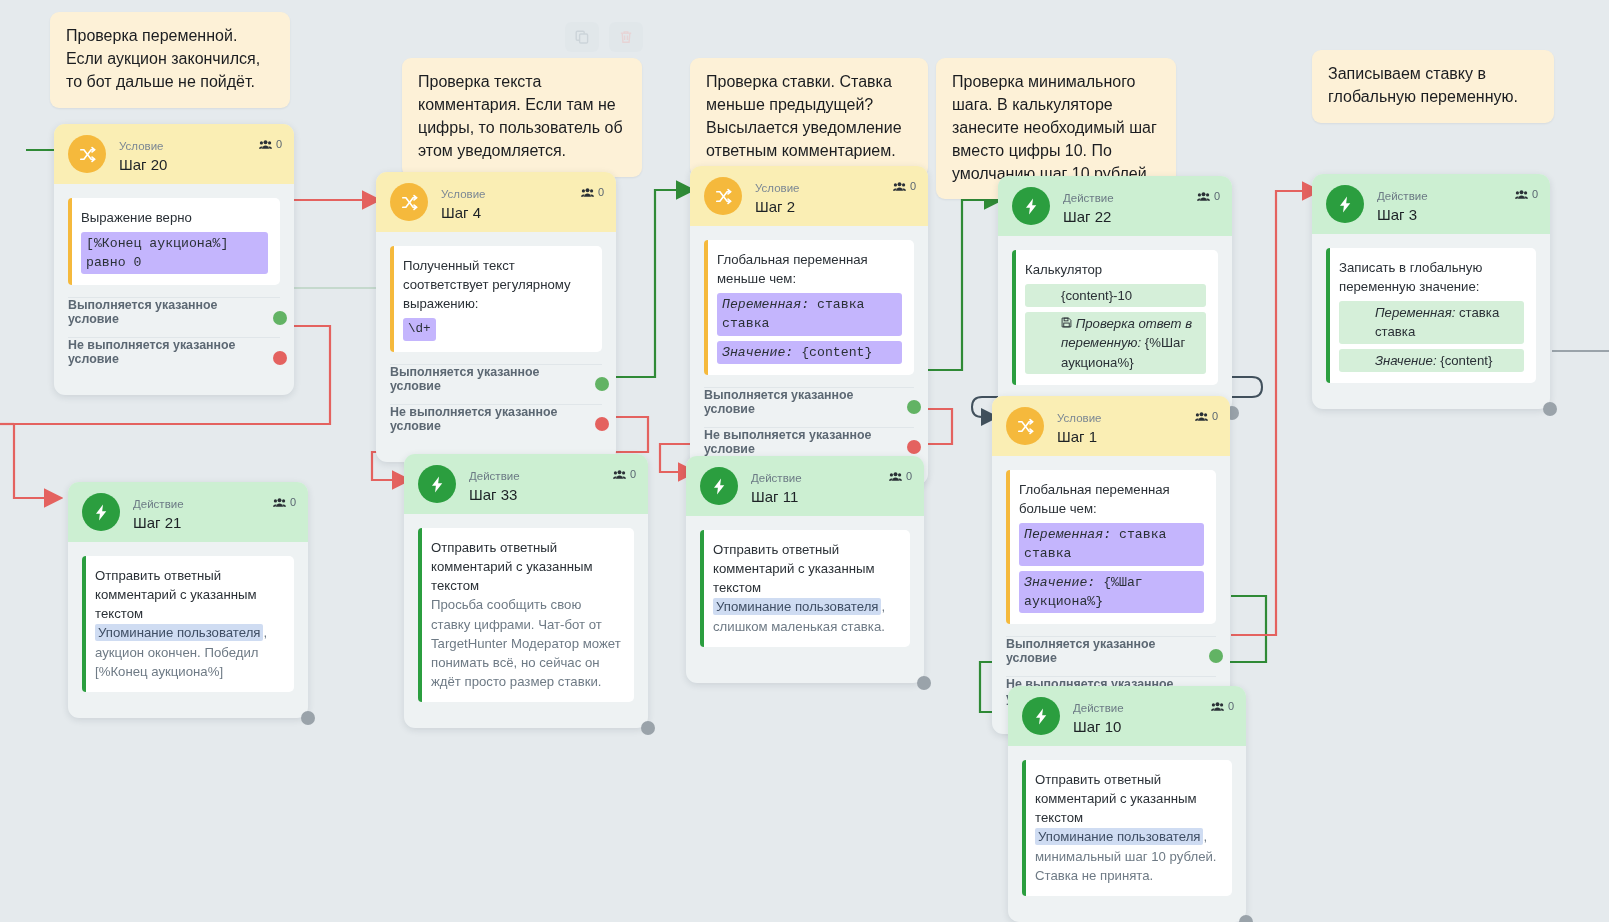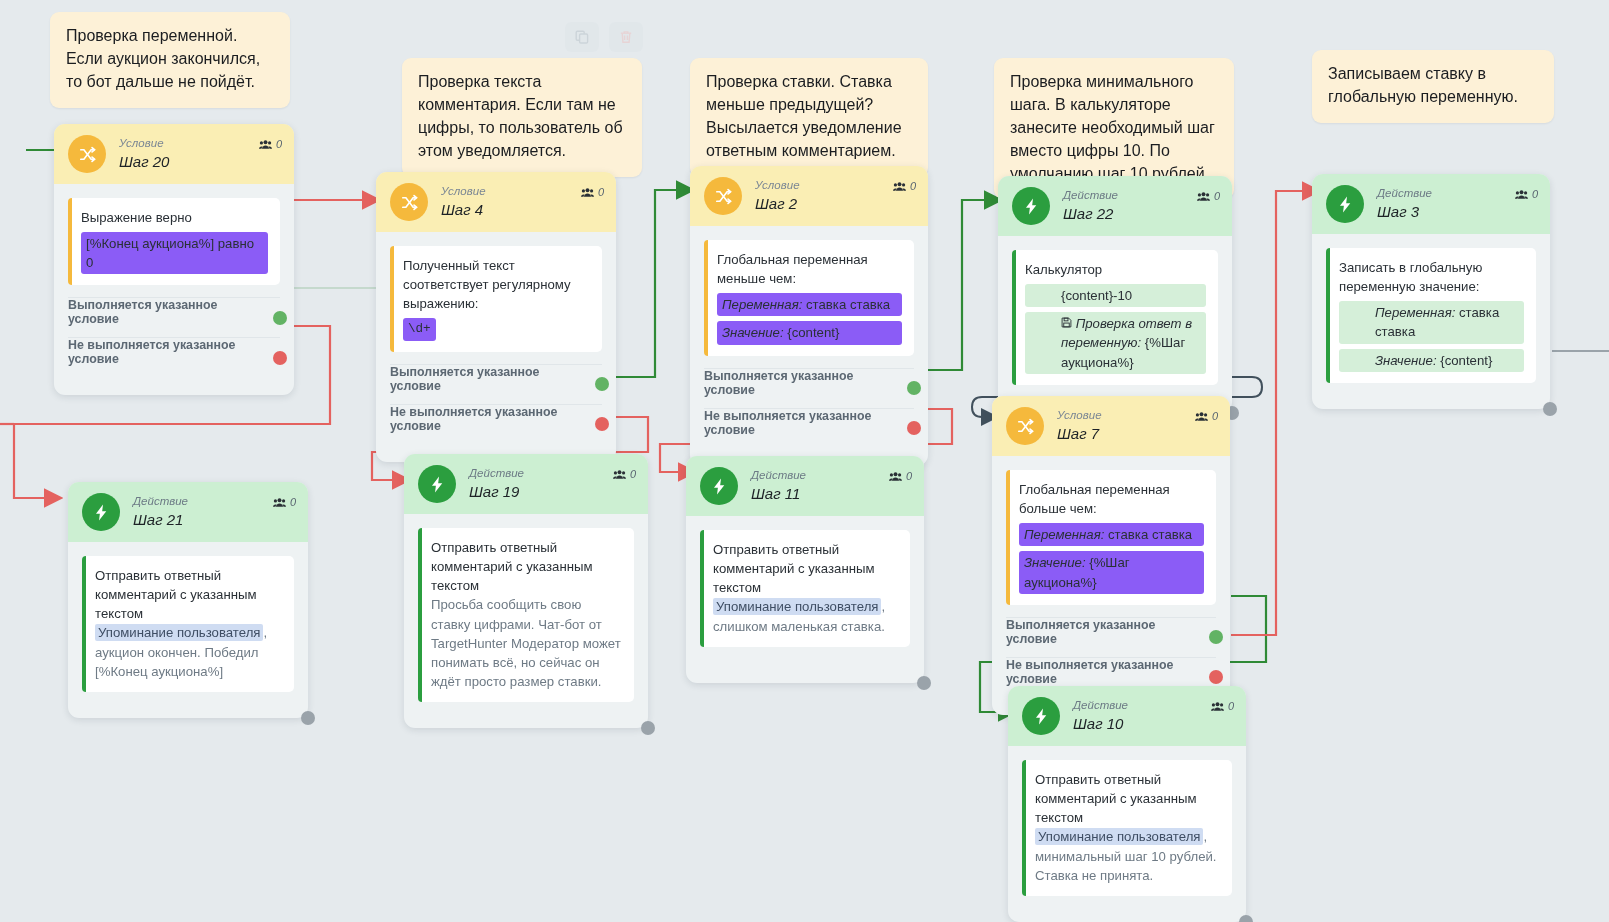--- a/index.html
+++ b/index.html
@@ -60,26 +60,25 @@
   .node {
     position: absolute;
     border-radius: 11px;
     background: #eef2f3;
     box-shadow: 0 2px 7px rgba(40,55,70,.13);
     z-index: 10;
     overflow: visible;
   }
   .node-head {
     display: flex;
-    align-items: center;
+    align-items: flex-end;
     padding: 11px 13px 11px 14px;
     border-radius: 11px 11px 0 0;
     position: relative;
     min-height: 52px;
-    font-style: italic;
   }
   .node.cond .node-head { background: #faeeb4; }
   .node.act  .node-head { background: #ccefd2; }
 
   .head-icon {
     width: 38px; height: 38px;
     border-radius: 50%;
     flex: 0 0 38px;
     display: flex; align-items: center; justify-content: center;
     margin-right: 13px;
@@ -133,21 +132,21 @@
   .node.cond .card::before { background: #f5b93c; }
   .node.act  .card::before { background: #2b9e3f; }
 
   .card .line { display: block; }
   .chip {
     display: inline-block;
     padding: 2px 5px;
     border-radius: 3px;
     margin-top: 5px;
   }
-  .chip.yellow { background: #8b5cf6; }
+  .chip.yellow { background: #c4b5fd; font-family: Liberation Mono, monospace; }
   .chip.green  { background: #d5efd9; padding-left: 36px; }
   .chip i { font-style: italic; }
   .chip.block { display: block; }
 
   .mention {
     background: #cfdcf2;
     color: #3f4e64;
     padding: 1px 3px;
     border-radius: 2px;
   }
@@ -288,21 +287,21 @@
       </span>
     </div>
   </div>
 
   <div class="note" style="left:50px; top:12px; width:240px;">Проверка переменной. Если аукцион закончился, то бот дальше не пойдёт.</div>
 
   <div class="note" style="left:690px; top:58px; width:238px;">Проверка ставки. Ставка меньше предыдущей? Высылается уведомление ответным комментарием.</div>
 
   <div class="note" style="left:402px; top:58px; width:240px;">Проверка текста комментария. Если там не цифры, то пользователь об этом уведомляется.</div>
 
-  <div class="note" style="left:994px; top:58px; width:240px;">Проверка минимального шага. В калькуляторе занесите необходимый шаг вместо цифры 10. По умолчанию шаг 10 рублей.</div>
+  <div class="note" style="left:936px; top:58px; width:240px;">Проверка минимального шага. В калькуляторе занесите необходимый шаг вместо цифры 10. По умолчанию шаг 10 рублей.</div>
 
   <div class="note" style="left:1312px; top:50px; width:242px;">Записываем ставку в глобальную переменную.</div>
 
   <div class="node cond" style="left:54px; top:124px; width:240px;">
     <div class="node-head">
       <div class="head-icon">
         <svg width="19" height="19" viewBox="0 0 20 20" fill="none" stroke="#fff" stroke-width="1.8" stroke-linecap="round">
           <path d="M3 5h3.2l7.6 10H17"></path>
           <path d="M3 15h3.2l7.6-10H17"></path>
           <path d="M14.8 2.8L17.4 5l-2.6 2.2"></path>
@@ -528,21 +527,21 @@
       <div class="head-icon">
         <svg width="19" height="19" viewBox="0 0 20 20" fill="none" stroke="#fff" stroke-width="1.8" stroke-linecap="round">
           <path d="M3 5h3.2l7.6 10H17"></path>
           <path d="M3 15h3.2l7.6-10H17"></path>
           <path d="M14.8 2.8L17.4 5l-2.6 2.2"></path>
           <path d="M14.8 12.8L17.4 15l-2.6 2.2"></path>
         </svg>
       </div>
       <div class="head-text">
         <span class="head-kind">Условие</span>
-        <span class="head-title">Шаг 7</span>
+        <span class="head-title">Шаг 1</span>
       </div>
       <div class="head-counter">
         <span>
           <svg width="13" height="11" viewBox="0 0 14 11" fill="#2a3036">
             <circle cx="7" cy="3" r="2.1"></circle>
               <circle cx="2.6" cy="3.8" r="1.7"></circle>
               <circle cx="11.4" cy="3.8" r="1.7"></circle>
             <path d="M3.2 10.2c0-2.1 1.7-3.5 3.8-3.5s3.8 1.4 3.8 3.5z"></path>
             <path d="M0 10.2c0-1.6 1-2.6 2.6-2.6.5 0 .9.1 1.3.3-.7.6-1.1 1.4-1.2 2.3z"></path>
             <path d="M14 10.2c0-1.6-1-2.6-2.6-2.6-.5 0-.9.1-1.3.3.7.6 1.1 1.4 1.2 2.3z"></path>
@@ -608,21 +607,21 @@
 
   <div class="node act" style="left:404px; top:454px; width:244px;">
     <div class="node-head">
       <div class="head-icon">
         <svg width="19" height="19" viewBox="0 0 20 20" fill="#fff">
           <path d="M11.6 1.6L4.2 11.2h4.1L7.4 18.4l7.6-9.8h-4.3z"></path>
         </svg>
       </div>
       <div class="head-text">
         <span class="head-kind">Действие</span>
-        <span class="head-title">Шаг 19</span>
+        <span class="head-title">Шаг 33</span>
       </div>
       <div class="head-counter">
         <span>
           <svg width="13" height="11" viewBox="0 0 14 11" fill="#2a3036">
             <circle cx="7" cy="3" r="2.1"></circle>
               <circle cx="2.6" cy="3.8" r="1.7"></circle>
               <circle cx="11.4" cy="3.8" r="1.7"></circle>
             <path d="M3.2 10.2c0-2.1 1.7-3.5 3.8-3.5s3.8 1.4 3.8 3.5z"></path>
             <path d="M0 10.2c0-1.6 1-2.6 2.6-2.6.5 0 .9.1 1.3.3-.7.6-1.1 1.4-1.2 2.3z"></path>
             <path d="M14 10.2c0-1.6-1-2.6-2.6-2.6-.5 0-.9.1-1.3.3.7.6 1.1 1.4 1.2 2.3z"></path>

